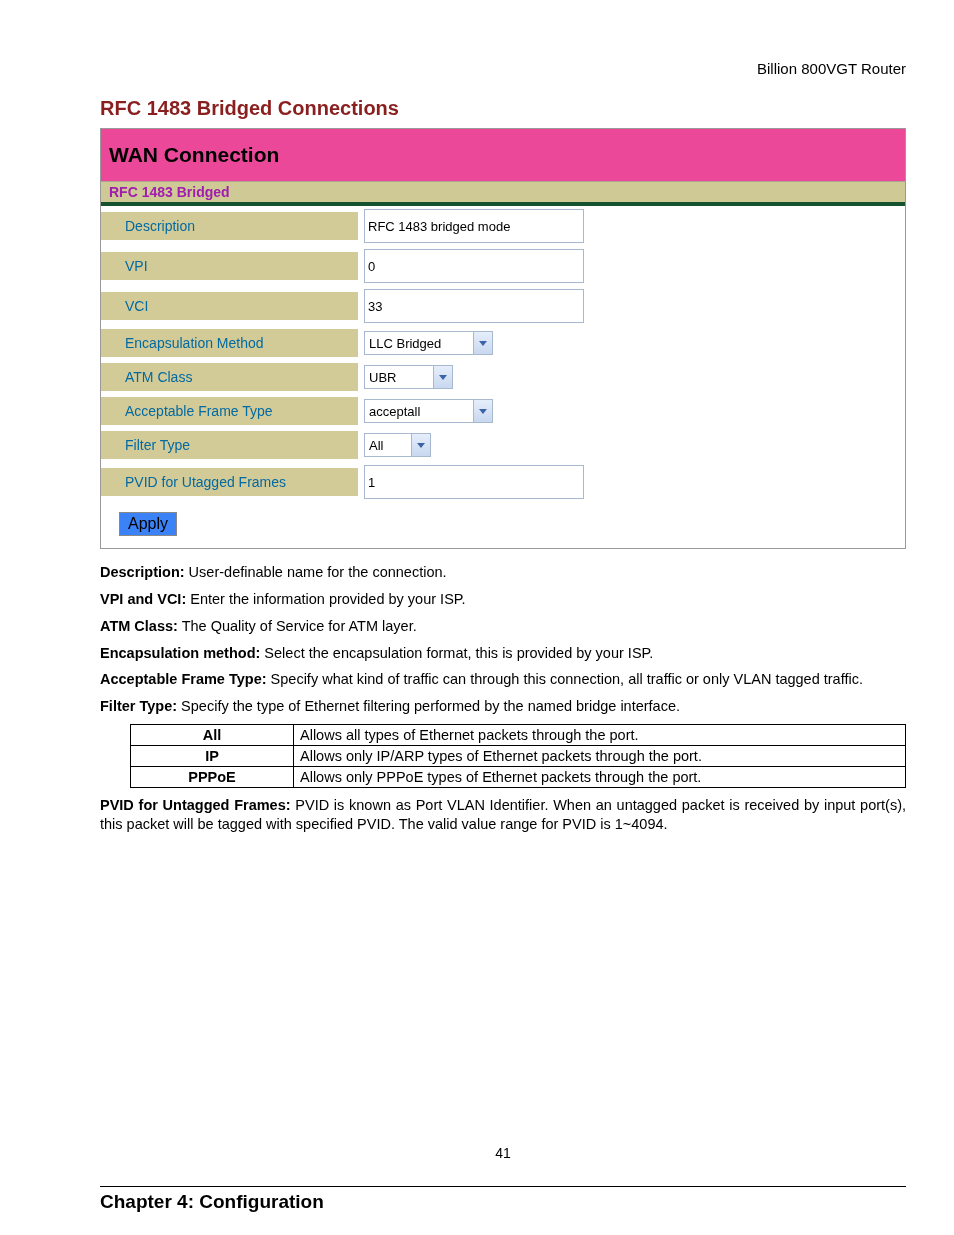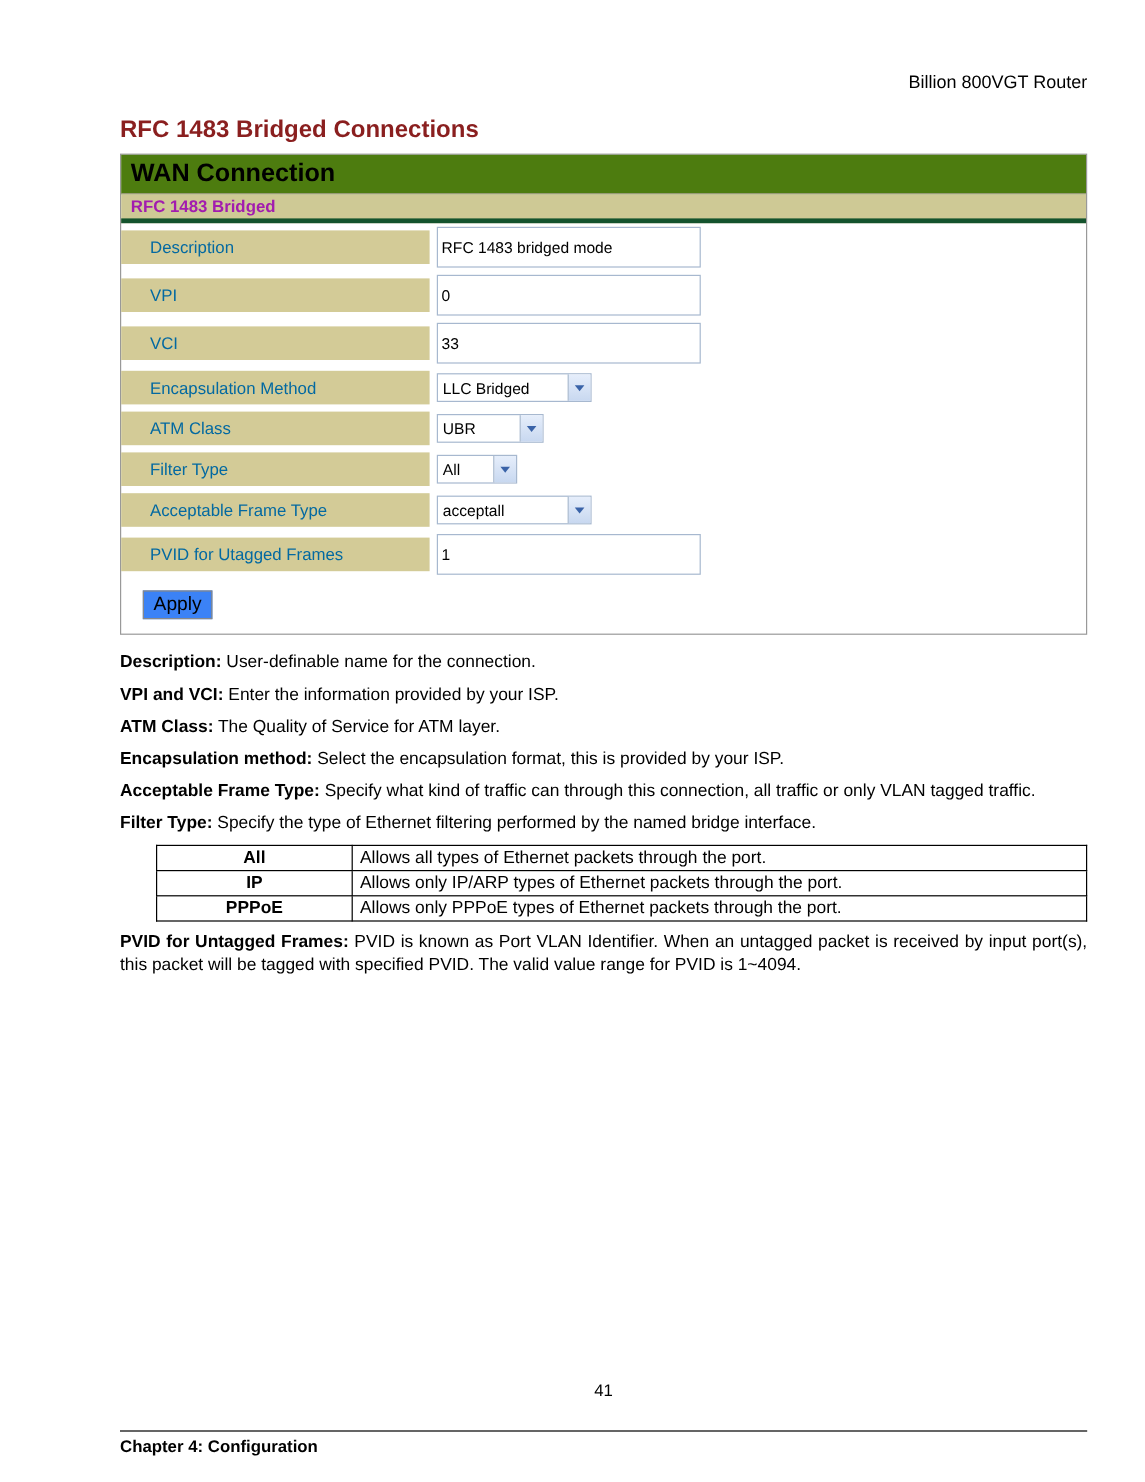--- a/index.html
+++ b/index.html
@@ -26,22 +26,22 @@
     font-weight: bold;
     font-size: 20px;
     margin-bottom: 8px;
   }
   .config-box {
     border: 1px solid #999;
     background: #fff;
     margin-bottom: 14px;
   }
   .wan-title-row {
-    background: #4d7c0f;
-    padding: 4px 8px;
+    background: #ec4899;
+    padding: 14px 8px;
     border-bottom: 1px solid #aaa38f;
   }
   .wan-title {
     font-size: 21px;
     font-weight: bold;
     color: #000;
   }
   .sub-title-row {
     background: #cec995;
     padding: 2px 8px;
@@ -152,21 +152,21 @@
   }
   .footer-line {
     border-top: 1.5px solid #000;
     display: flex;
     justify-content: space-between;
     align-items: flex-start;
     padding-top: 4px;
   }
   .chapter {
     font-weight: bold;
-    font-size: 14px;
+    font-size: 19px;
   }
   .page-number {
     font-size: 14px;
     position: relative;
     top: -24px;
   }
 </style>
 </head>
 <body>
 
@@ -231,39 +231,39 @@
           <span class="select-text" style="min-width:60px;">UBR</span>
           <span class="select-btn">
               <span class="chevron"></span>
             </span>
         </div>
       </div>
     </div>
 
     <div class="form-row">
       <div class="form-label-col">
-          <div class="form-label-col-inner">Filter Type</div>
+          <div class="form-label-col-inner">Acceptable Frame Type</div>
         </div>
       <div class="form-input-col">
         <div class="select-like">
-          <span class="select-text" style="min-width:38px;">All</span>
+          <span class="select-text" style="min-width:100px;">acceptall</span>
           <span class="select-btn">
               <span class="chevron"></span>
             </span>
         </div>
       </div>
     </div>
 
     <div class="form-row">
       <div class="form-label-col">
-          <div class="form-label-col-inner">Acceptable Frame Type</div>
+          <div class="form-label-col-inner">Filter Type</div>
         </div>
       <div class="form-input-col">
         <div class="select-like">
-          <span class="select-text" style="min-width:100px;">acceptall</span>
+          <span class="select-text" style="min-width:38px;">All</span>
           <span class="select-btn">
               <span class="chevron"></span>
             </span>
         </div>
       </div>
     </div>
 
     <div class="form-row">
       <div class="form-label-col">
           <div class="form-label-col-inner">PVID for Utagged Frames</div>

